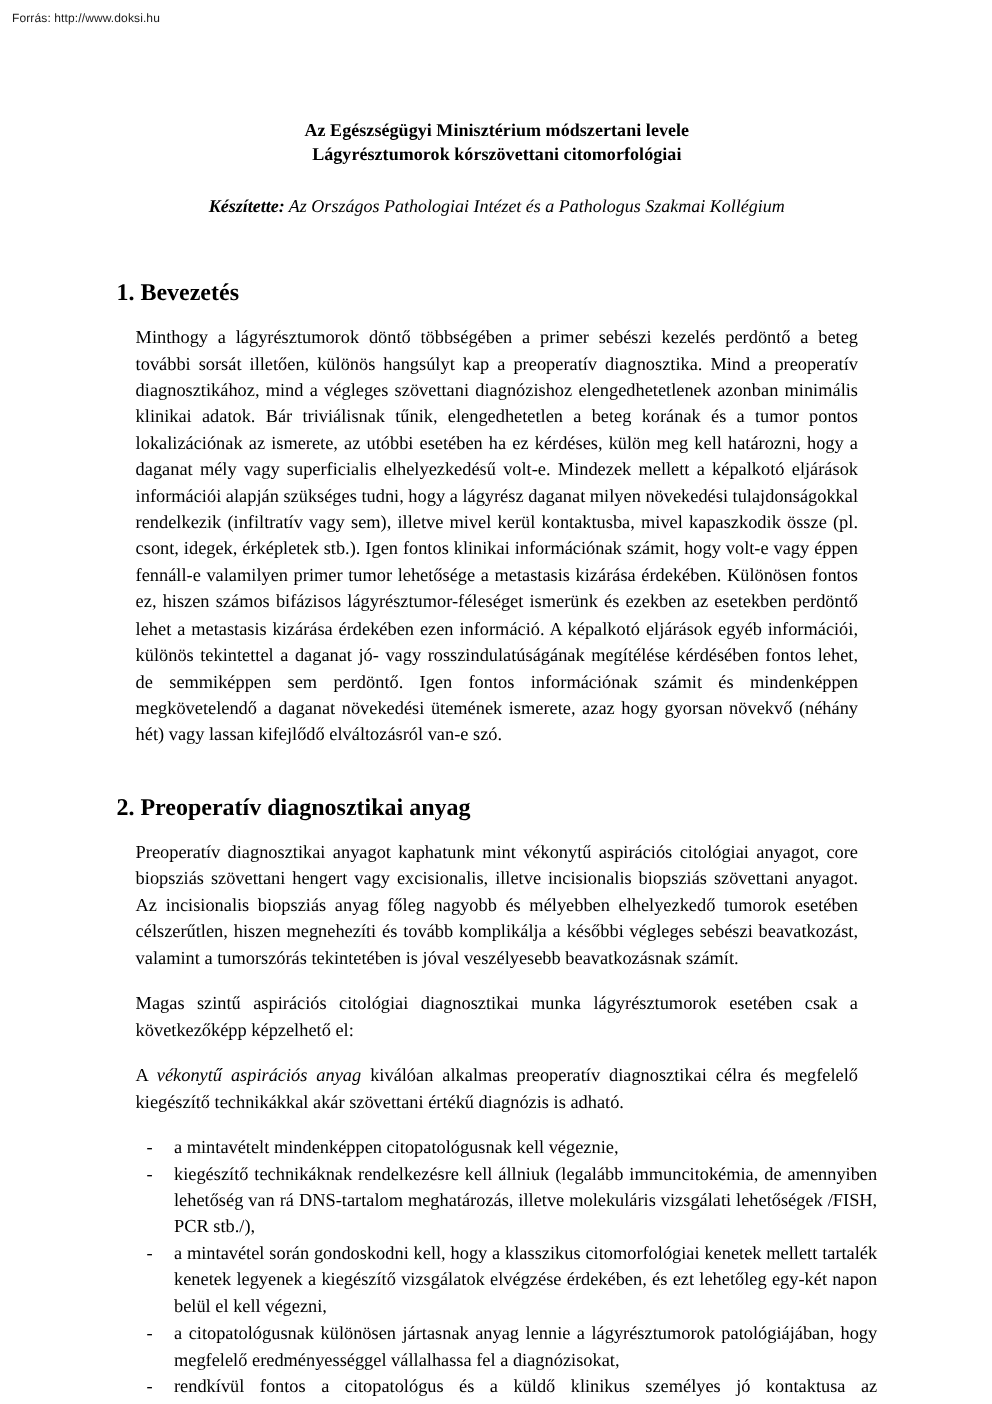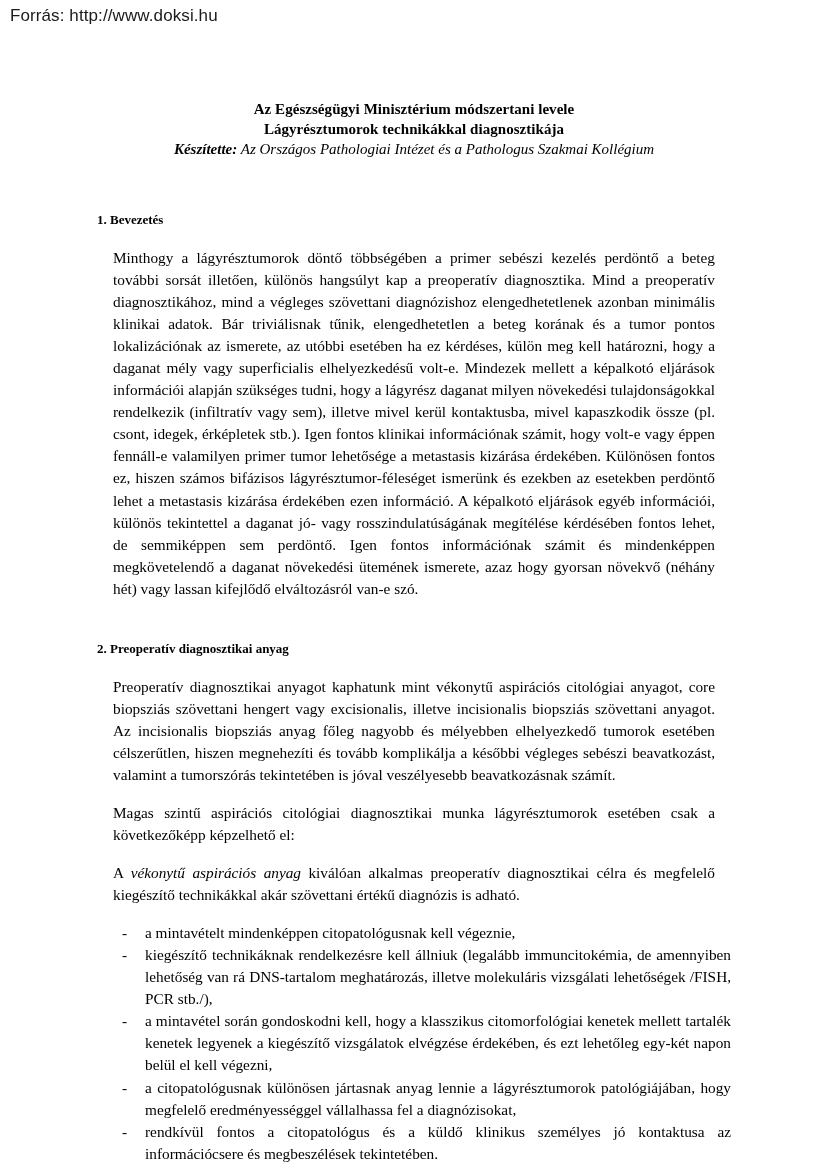--- a/index.html
+++ b/index.html
@@ -19,21 +19,21 @@
     color: #000000;
     box-sizing: border-box;
   }
 
   
   .source-header {
     position: absolute;
     left: 10px;
     top: 9px;
     font-family: "Liberation Sans", "DejaVu Sans", sans-serif;
-    font-size: 17px;
+    font-size: 10px;
     line-height: 14px;
     color: #1a1a1a;
     letter-spacing: 0.1px;
     white-space: nowrap;
   }
 
   
   .content {
     position: absolute;
     left: 97px;
@@ -47,34 +47,35 @@
   }
 
   .doc-title-line {
     font-weight: bold;
     font-size: 15px;
     line-height: 20px;
     letter-spacing: 0.05px;
   }
 
   .byline {
+    margin-top: 24px;
     text-align: center;
     font-style: italic;
     font-size: 15px;
     line-height: 20px;
   }
 
   .byline .byline-label {
     font-weight: bold;
     font-style: italic;
   }
 
   .section-heading {
     font-weight: bold;
-    font-size: 13px;
+    font-size: 20px;
     line-height: 22px;
     margin: 0;
   }
 
   .body-par {
     font-size: 15.3px;
     line-height: 22.05px;
     text-align: justify;
     text-justify: inter-word;
     margin: 16px;
@@ -117,21 +118,21 @@
 <body>
 
 <div class="page">
 
   <div class="source-header">Forrás: http://www.doksi.hu</div>
 
   <div class="content">
 
     <div class="title-block">
       <div class="doc-title-line">Az Egészségügyi Minisztérium módszertani levele</div>
-      <div class="doc-title-line">Lágyrésztumorok technikákkal diagnosztikája</div>
+      <div class="doc-title-line">Lágyrésztumorok kórszövettani citomorfológiai</div>
     </div>
 
     <div class="byline">
       <span class="byline-label">Készítette:</span><span> Az Országos Pathologiai Intézet és a Pathologus Szakmai Kollégium</span>
     </div>
 
     <div class="gap-intro"></div>
 
     <h2 class="section-heading">1. Bevezetés</h2>
     <p class="body-par">Minthogy a lágyrésztumorok döntő többségében a primer sebészi kezelés perdöntő a beteg további sorsát illetően, különös hangsúlyt kap a preoperatív diagnosztika. Mind a preoperatív diagnosztikához, mind a végleges szövettani diagnózishoz elengedhetetlenek azonban minimális klinikai adatok. Bár triviálisnak tűnik, elengedhetetlen a beteg korának és a tumor pontos lokalizációnak az ismerete, az utóbbi esetében ha ez kérdéses, külön meg kell határozni, hogy a daganat mély vagy superficialis elhelyezkedésű volt-e. Mindezek mellett a képalkotó eljárások információi alapján szükséges tudni, hogy a lágyrész daganat milyen növekedési tulajdonságokkal rendelkezik (infiltratív vagy sem), illetve mivel kerül kontaktusba, mivel kapaszkodik össze (pl. csont, idegek, érképletek stb.). Igen fontos klinikai információnak számit, hogy volt-e vagy éppen fennáll-e valamilyen primer tumor lehetősége a metastasis kizárása érdekében. Különösen fontos ez, hiszen számos bifázisos lágyrésztumor-féleséget ismerünk és ezekben az esetekben perdöntő lehet a metastasis kizárása érdekében ezen információ. A képalkotó eljárások egyéb információi, különös tekintettel a daganat jó- vagy  rosszindulatúságának megítélése kérdésében fontos lehet, de semmiképpen sem perdöntő. Igen fontos információnak számit és mindenképpen megkövetelendő a daganat növekedési ütemének ismerete, azaz hogy gyorsan növekvő (néhány hét) vagy lassan kifejlődő elváltozásról van-e szó.</p>

